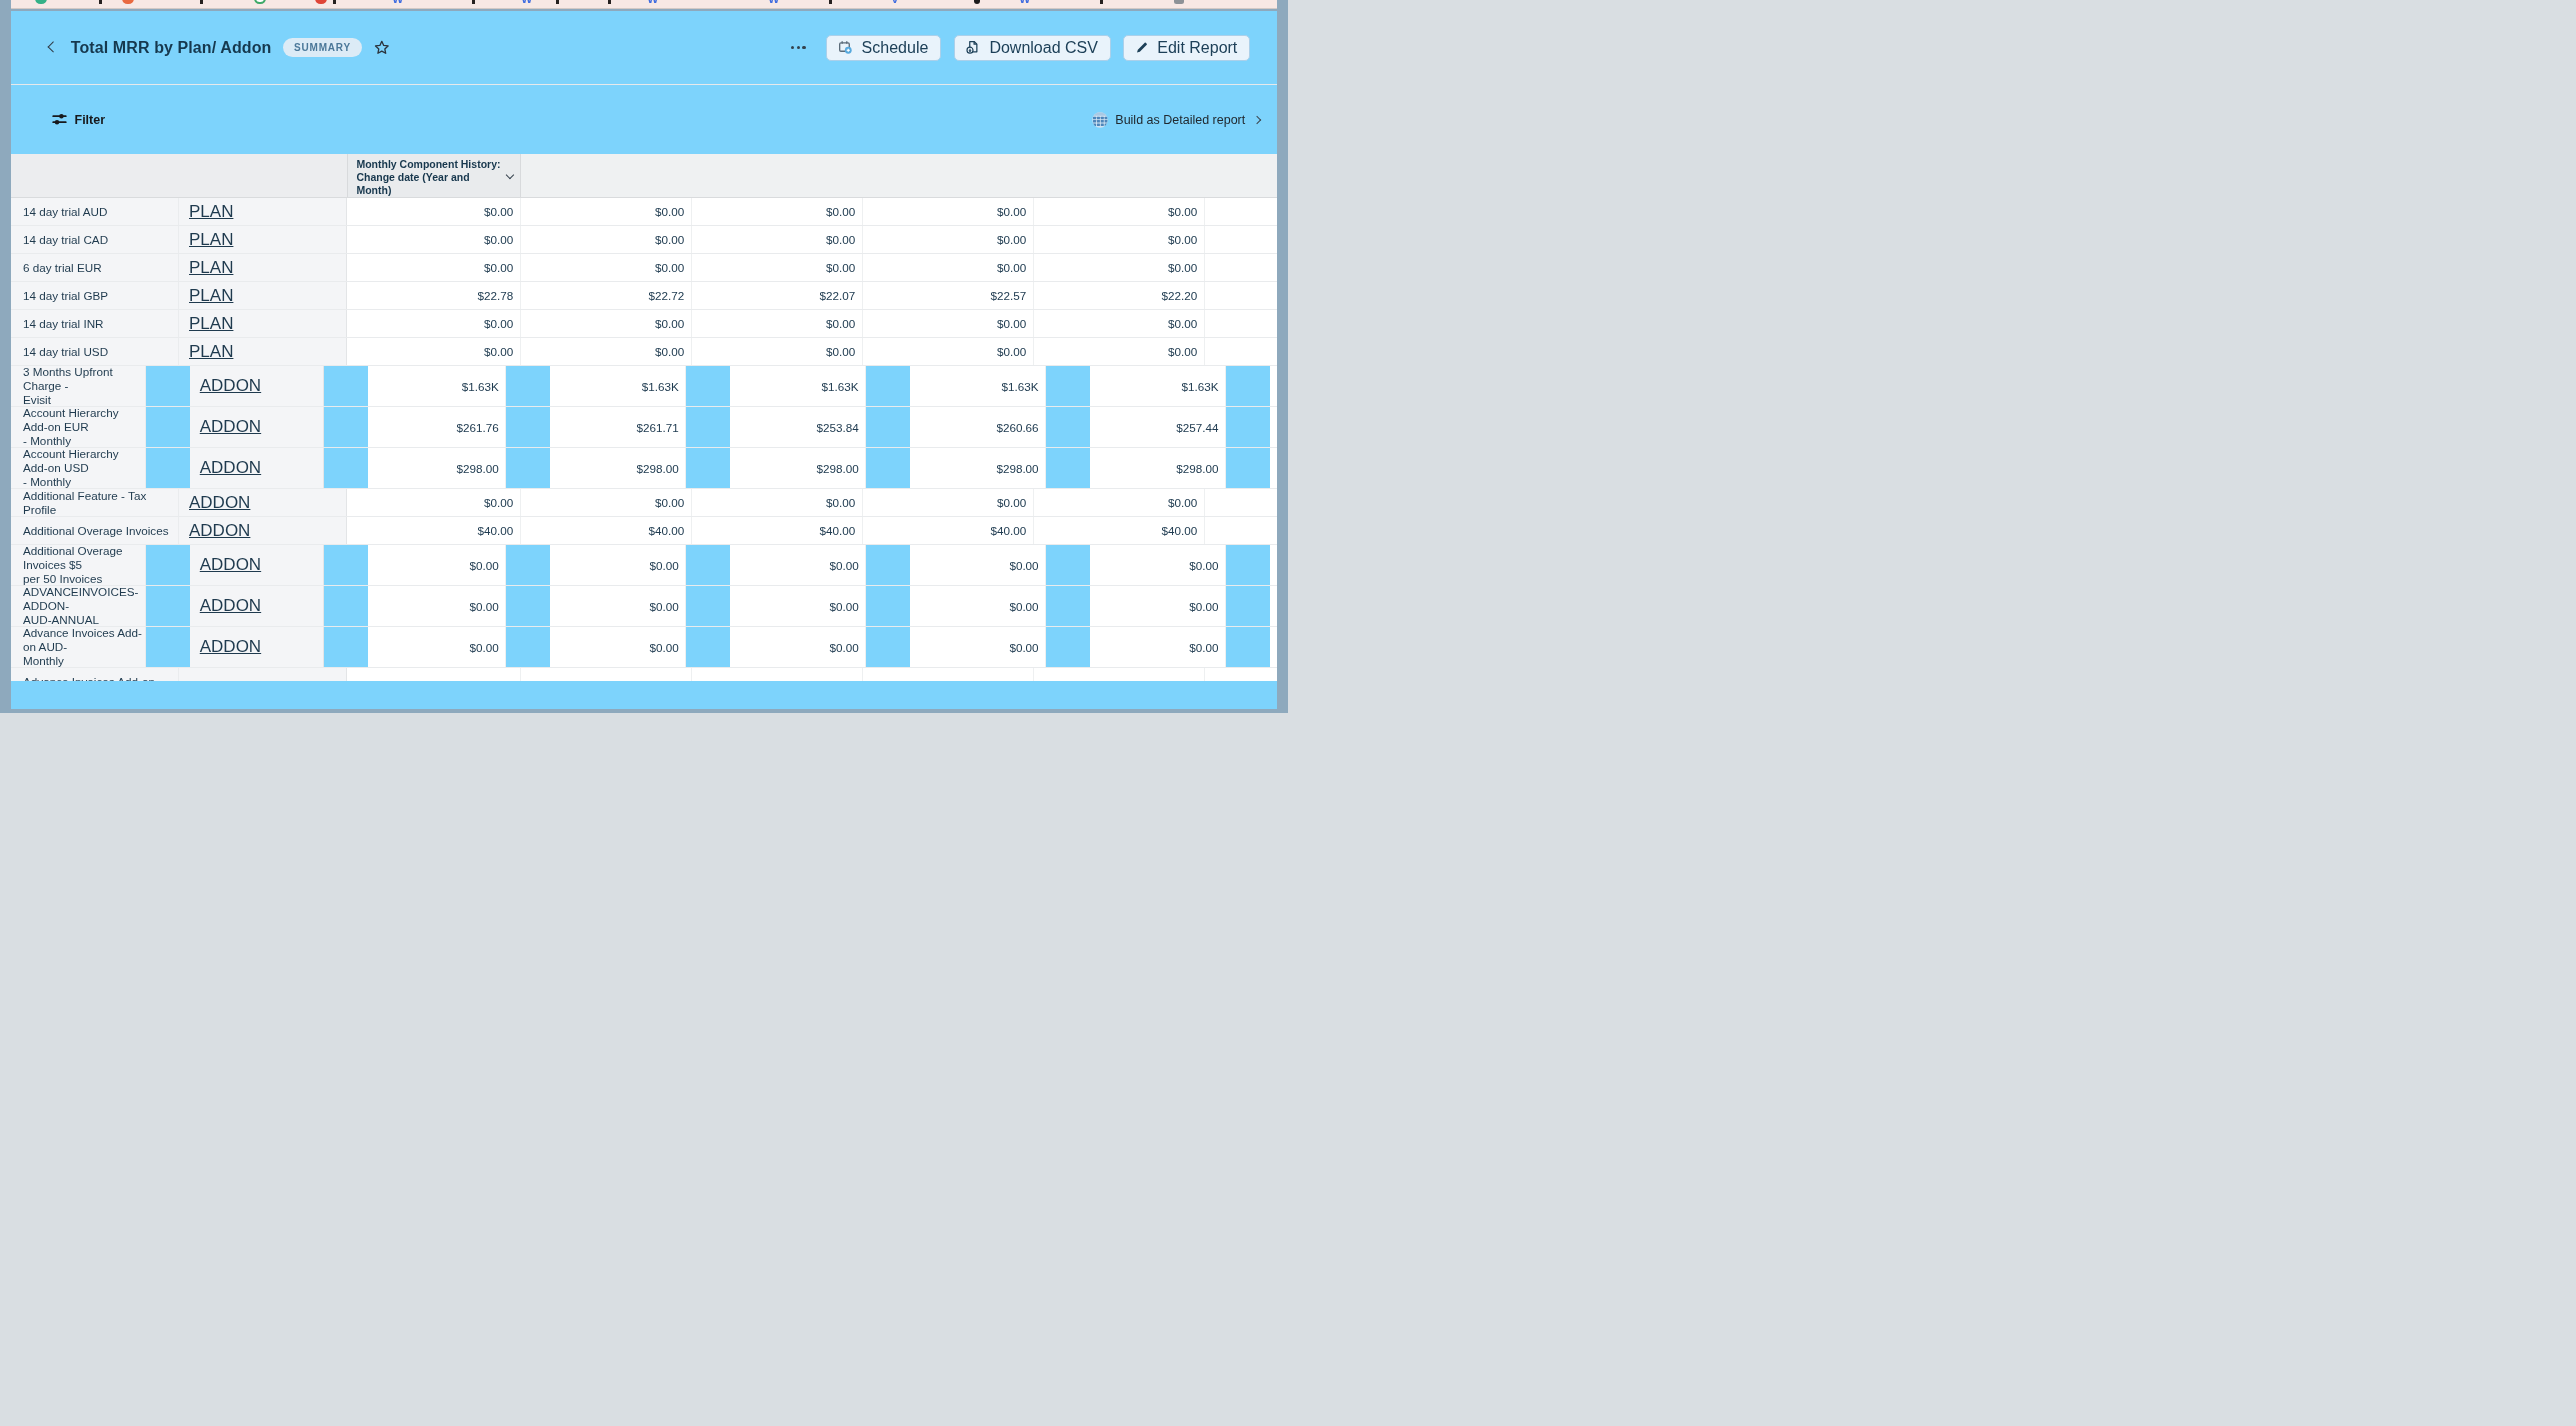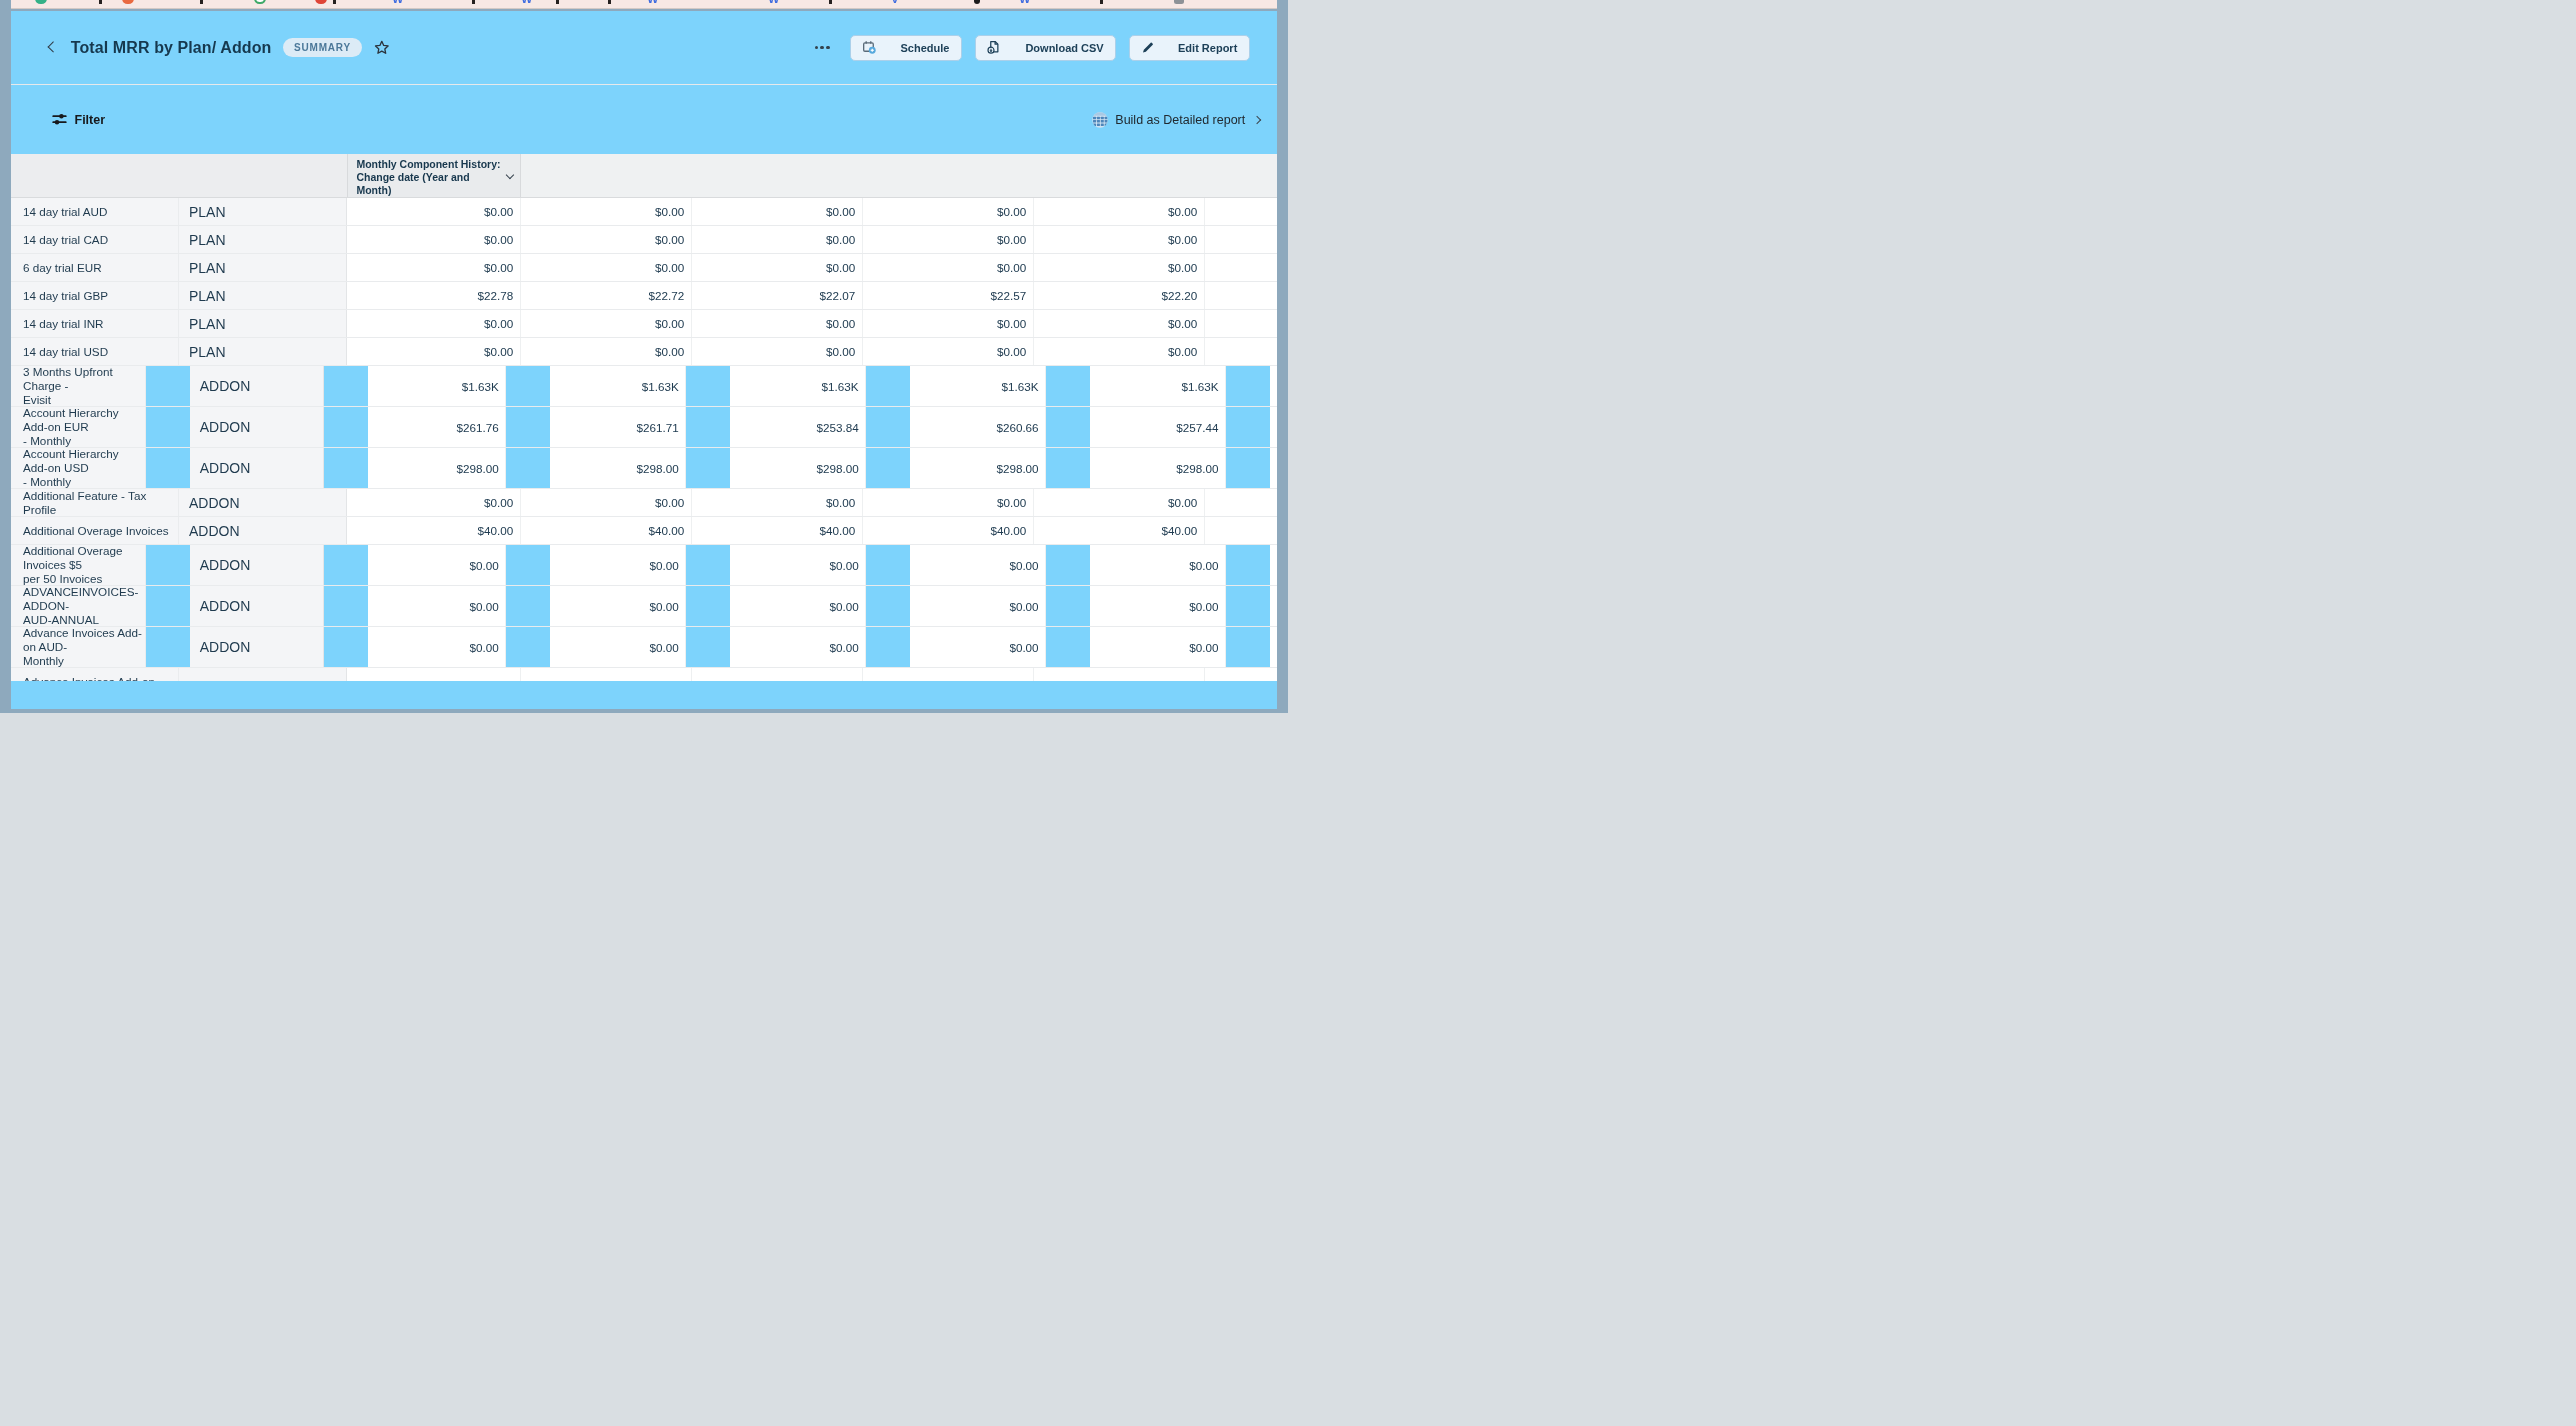--- a/index.html
+++ b/index.html
@@ -21,22 +21,22 @@
   .report-header { height:74px; display:flex; align-items:center; padding:0 27px 0 38px; border-bottom:0.8px solid #e7e9eb; }
   .back-chev { width:8.4px; height:8.4px; border-left:1.7px solid #2f3b46; border-bottom:1.7px solid #2f3b46;
                transform:rotate(45deg); flex:0 0 auto; cursor:pointer; }
   .page-title { font-size:16px; font-weight:bold; color:#16384e; margin-left:13.4px; letter-spacing:0.1px; }
   .badge { margin-left:11.7px; background:#dcebf6; color:#4b7899; font-size:10px; font-weight:bold;
            letter-spacing:0.8px; padding:4.2px 11px; border-radius:10px; }
   .star-btn { margin-left:11px; display:flex; align-items:center; cursor:pointer; }
   .hdr-actions { margin-left:auto; display:flex; align-items:center; gap:12.5px; }
   .more-dots { display:flex; gap:2.5px; margin-right:5.9px; cursor:pointer; padding:5px 1.7px; }
   .more-dots i { width:3.3px; height:3.3px; border-radius:50%; background:#33424e; }
-  .btn { display:flex; align-items:center; gap:24px; height:26px; padding:0 11.7px; background:#e9f3fb;
-         border:0.8px solid #abd0ea; border-radius:5px; font-size:11px; font-weight:bold; color:#1d4058; cursor:pointer; }
+  .btn { display:flex; align-items:center; gap:9px; height:26px; padding:0 11.7px; background:#e9f3fb;
+         border:0.8px solid #abd0ea; border-radius:5px; font-size:16px; font-weight:normal; color:#1d4058; cursor:pointer; }
 
   
   .filter-row { height:69px; display:flex; align-items:center; justify-content:space-between; padding:0 16.7px 0 41px; }
   .filter-btn { display:flex; align-items:center; gap:7.5px; font-size:12.5px; font-weight:bold; color:#17191c; cursor:pointer; }
   .build-link { display:flex; align-items:center; gap:7.5px; font-size:12.5px; color:#21292f; cursor:pointer; }
   .chev-right { width:5.9px; height:5.9px; border-right:1.5px solid #3a424a; border-bottom:1.5px solid #3a424a;
                 transform:rotate(-45deg); margin-left:1.7px; }
   .chev-down { width:5.9px; height:5.9px; border-right:1.3px solid #35414d; border-bottom:1.3px solid #35414d;
                transform:rotate(45deg); flex:0 0 auto; }
 
@@ -58,21 +58,21 @@
   .h2-month.first { width:174px; }
   .h2-month.last  { flex:1; border-right:none; }
 
   .trow { display:flex; height:28px; border-bottom:0.8px solid #e9ebed; }
   .trow.tall { height:41px;gap:44px; }
   .trow.partial { height:12.5px; border-bottom:none; overflow:hidden; }
   .cell-name { width:168px; background:#f4f5f7; border-right:0.8px solid #eaecee; display:flex; align-items:center;
                padding-left:12px; font-size:11.7px; color:#1f3a4e; white-space:pre-line; line-height:14px; }
   .trow.partial .cell-name { align-items:flex-start; padding-top:6.7px; }
   .cell-type { width:168px; background:#f4f5f7; border-right:0.8px solid #e3e5e7; display:flex; align-items:center;
-               padding-left:10px; font-size:14px; color:#1f3a4e; }
+               padding-left:10px; font-size:17px; color:#1f3a4e;text-decoration:underline; }
   .vcell { width:171px; background:#ffffff; border-right:0.8px solid #eef0f1; display:flex; align-items:center;
            justify-content:flex-end; padding-right:6.7px; font-size:11.7px; color:#203c51; }
   .vcell.first { width:174px; }
   .vcell.last  { flex:1; border-right:none; }
 </style>
 </head>
 <body>
 
 <div class="frame">
 

